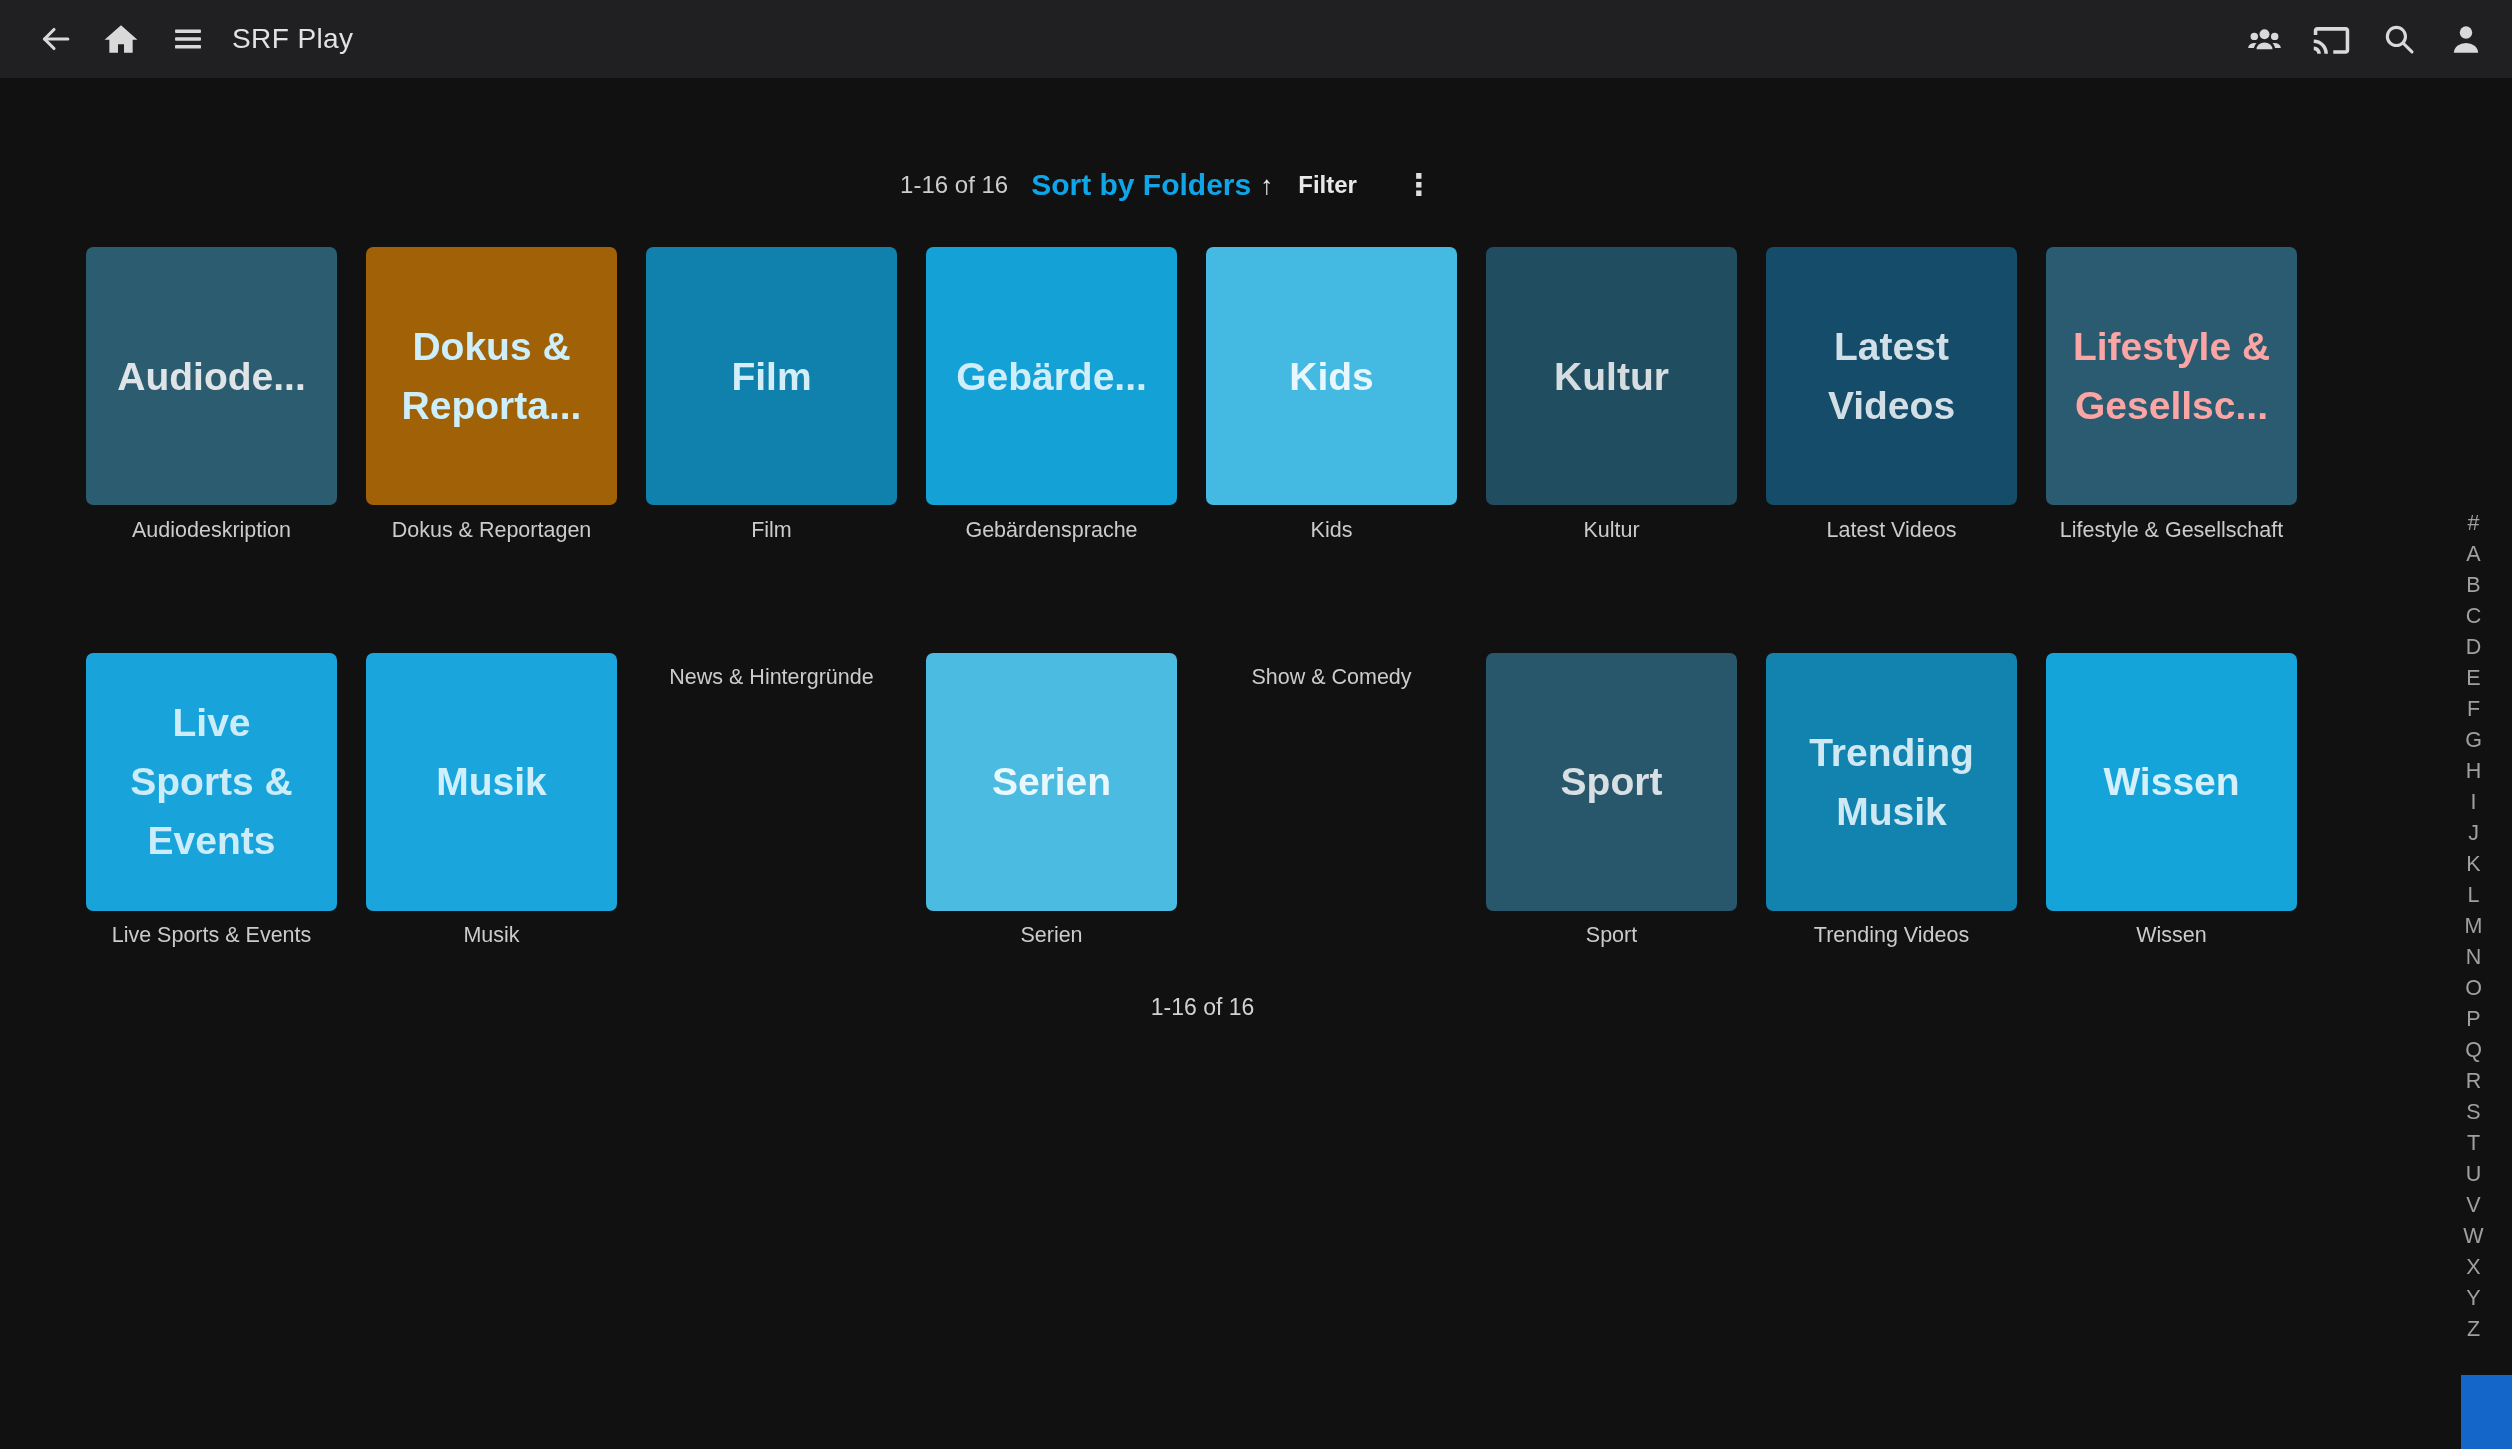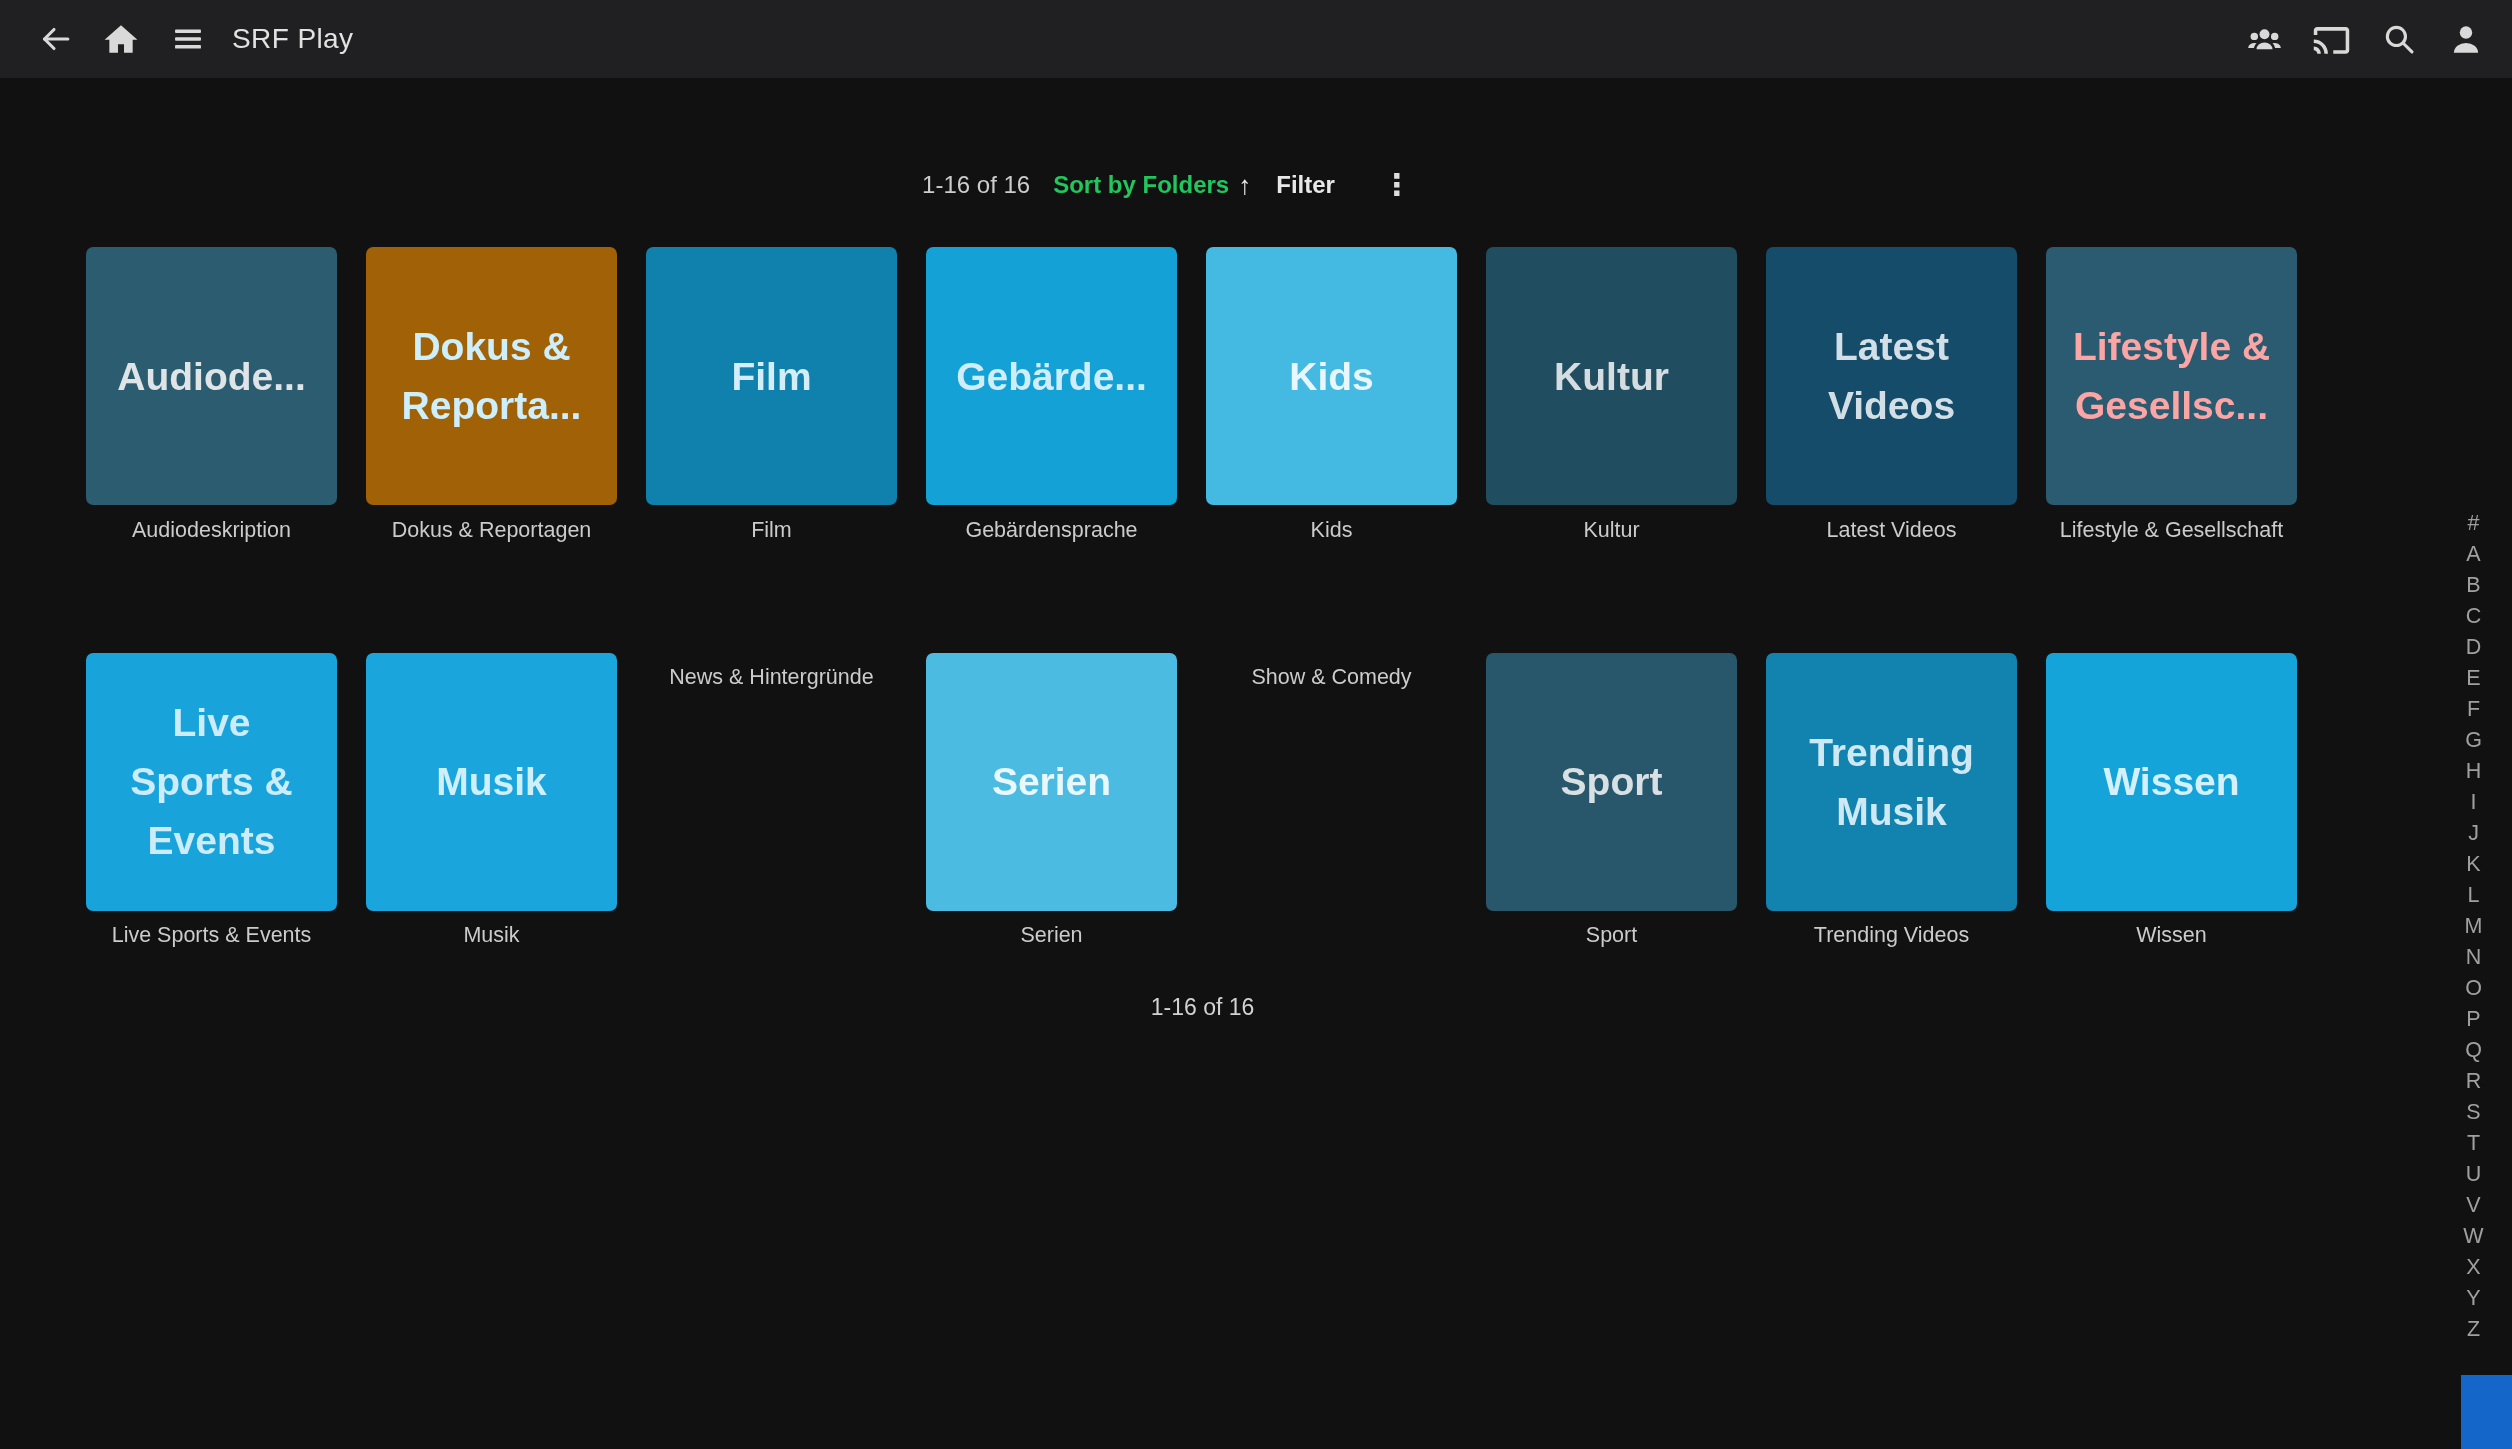--- a/index.html
+++ b/index.html
@@ -27,21 +27,21 @@
   .topbar-spacer { flex:1; }
   
   .toolbar {
     position:absolute; top:160px; left:0; width:2334px; height:50px;
     display:flex; align-items:center; justify-content:center;
   }
   .tb-count { font-size:24px; color:#cccccc; }
   .tb-sort {
     margin-left:23px; display:flex; align-items:center; cursor:pointer;
   }
-  .tb-sort-label { font-size:24px; font-weight:700; color:#22c55e; }
+  .tb-sort-label { font-size:30px; font-weight:700; color:#0ea5e9; }
   .tb-sort-arrow { font-size:26px; font-weight:700; color:#e8e8e8; margin-left:9px; }
   .tb-filter { margin-left:25px; font-size:24px; font-weight:700; color:#e8e8e8; cursor:pointer; }
   .tb-dots {
     margin-left:47px; font-size:30px; font-weight:700; color:#dedede; cursor:pointer;
     line-height:30px;
   }
   
   .grid { position:absolute; left:86px; top:247px; }
   .grid-row { display:flex; gap:29px; }
   .grid-row.second { margin-top:110px; }

